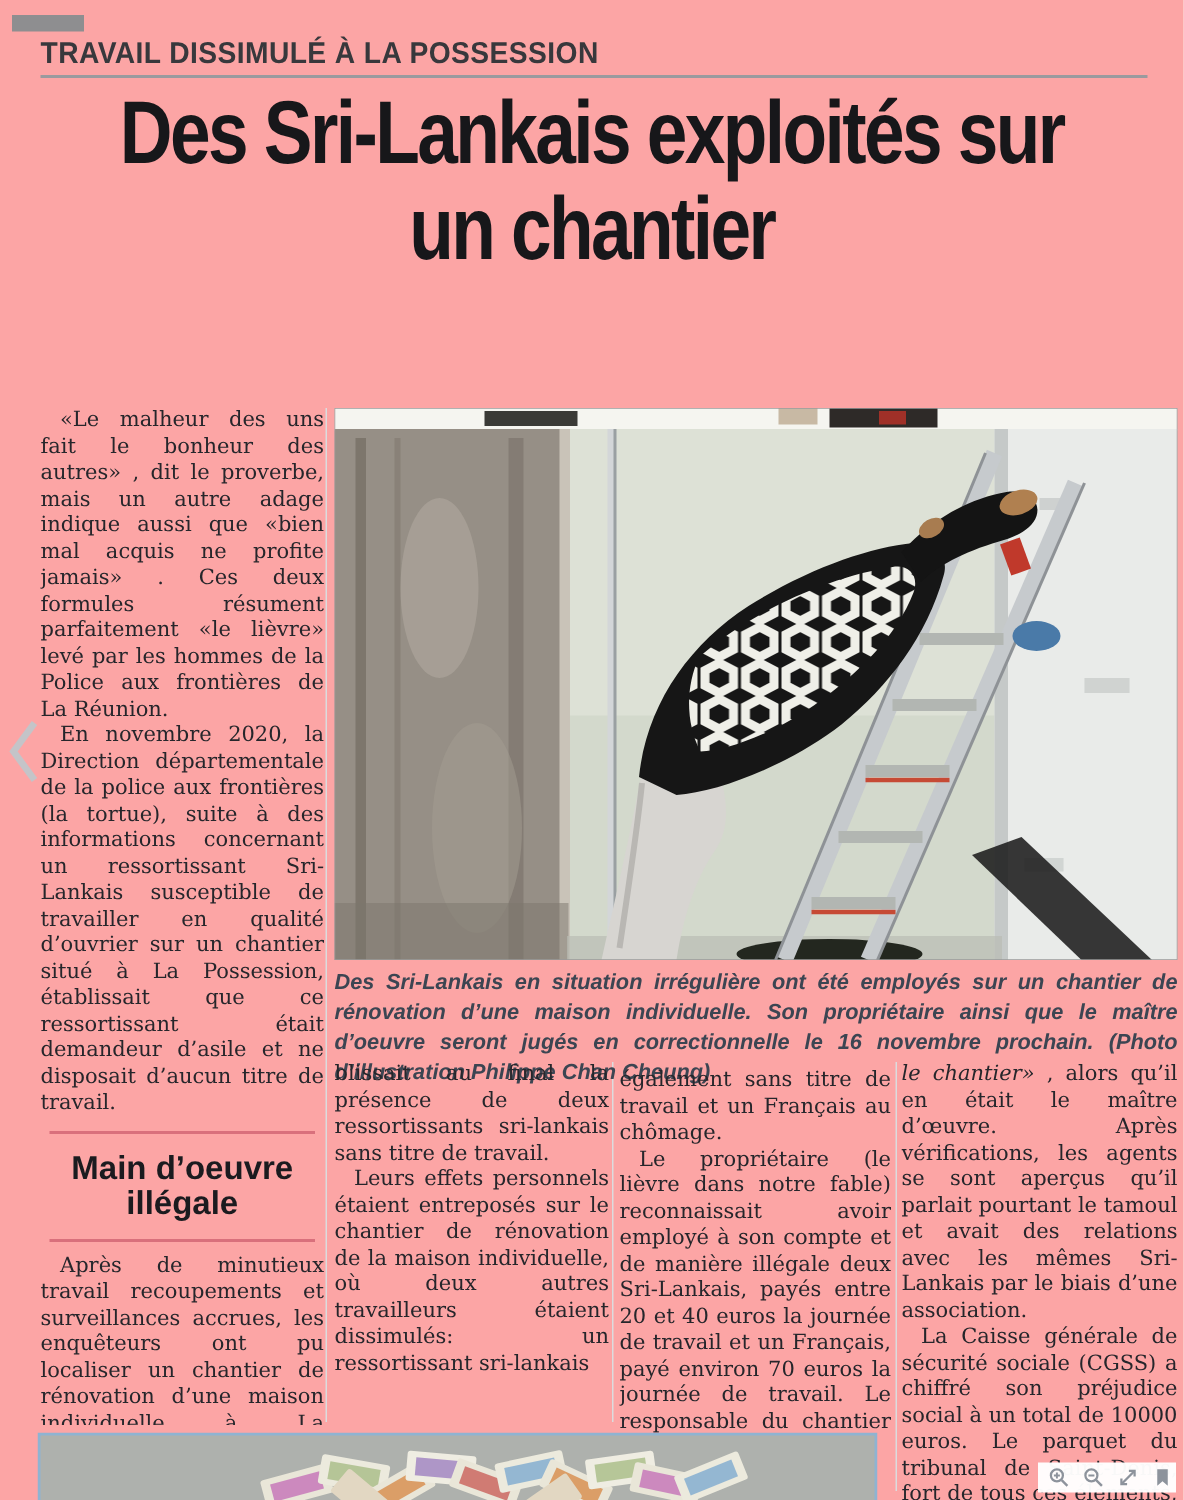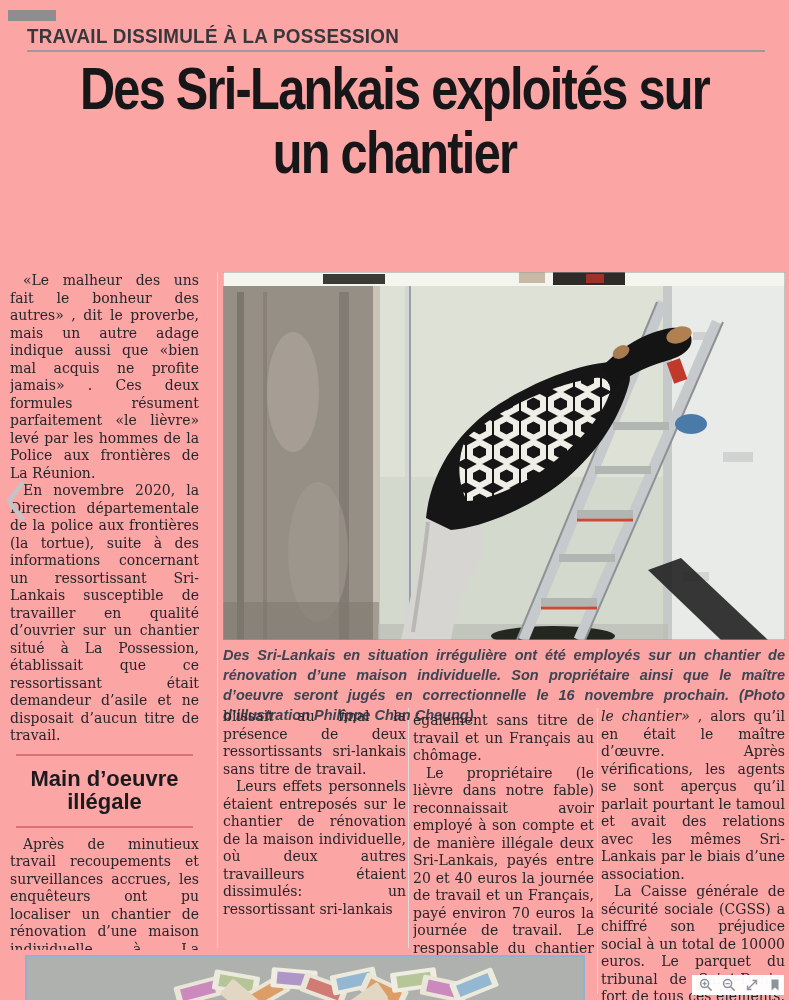--- a/index.html
+++ b/index.html
@@ -14,21 +14,21 @@
   .headline{position:absolute;left:0;top:57px;width:789px;margin:0;text-align:center;
             font-family:"Liberation Sans", sans-serif;font-weight:bold;font-size:56px;line-height:60px;
             color:#17171a;letter-spacing:-2px;transform:scale(.87,1.06);transform-origin:50% 0;}
   .standfirst{position:absolute;left:48px;top:199px;width:693px;margin:0;text-align:center;
               font-family:"Liberation Sans", sans-serif;font-weight:bold;font-style:italic;
               font-size:17px;line-height:21px;color:#353d4a;}
   
   .col{position:absolute;font-size:14px;line-height:17.5px;color:#26262b;text-align:justify;overflow:hidden;}
   .col p{margin:0;}
   .col p.ind{text-indent:13px;}
-  .col1{left:10px;top:272px;width:189px;height:678px;}
+  .col1{left:27px;top:272px;width:189px;height:678px;}
   .col2{left:223px;top:708px;width:183px;height:246px;}
   .col3{left:413px;top:712px;width:181px;height:246px;}
   .col4{left:601px;top:708px;width:184px;height:292px;}
   .vrule{position:absolute;width:1px;background:#dcdcde;}
   .vr1{left:217px;top:272px;height:676px;}
   .vr2{left:408px;top:708px;height:240px;}
   .vr3{left:597px;top:708px;height:286px;}
   .subhead{margin:9px 6px 8px;padding:7px 0 9px;border-top:2px solid #d9707c;border-bottom:2px solid #d9707c;
            text-align:center;font-family:"Liberation Sans", sans-serif;font-weight:bold;
            font-size:22px;line-height:23px;color:#1b1b1f;}

